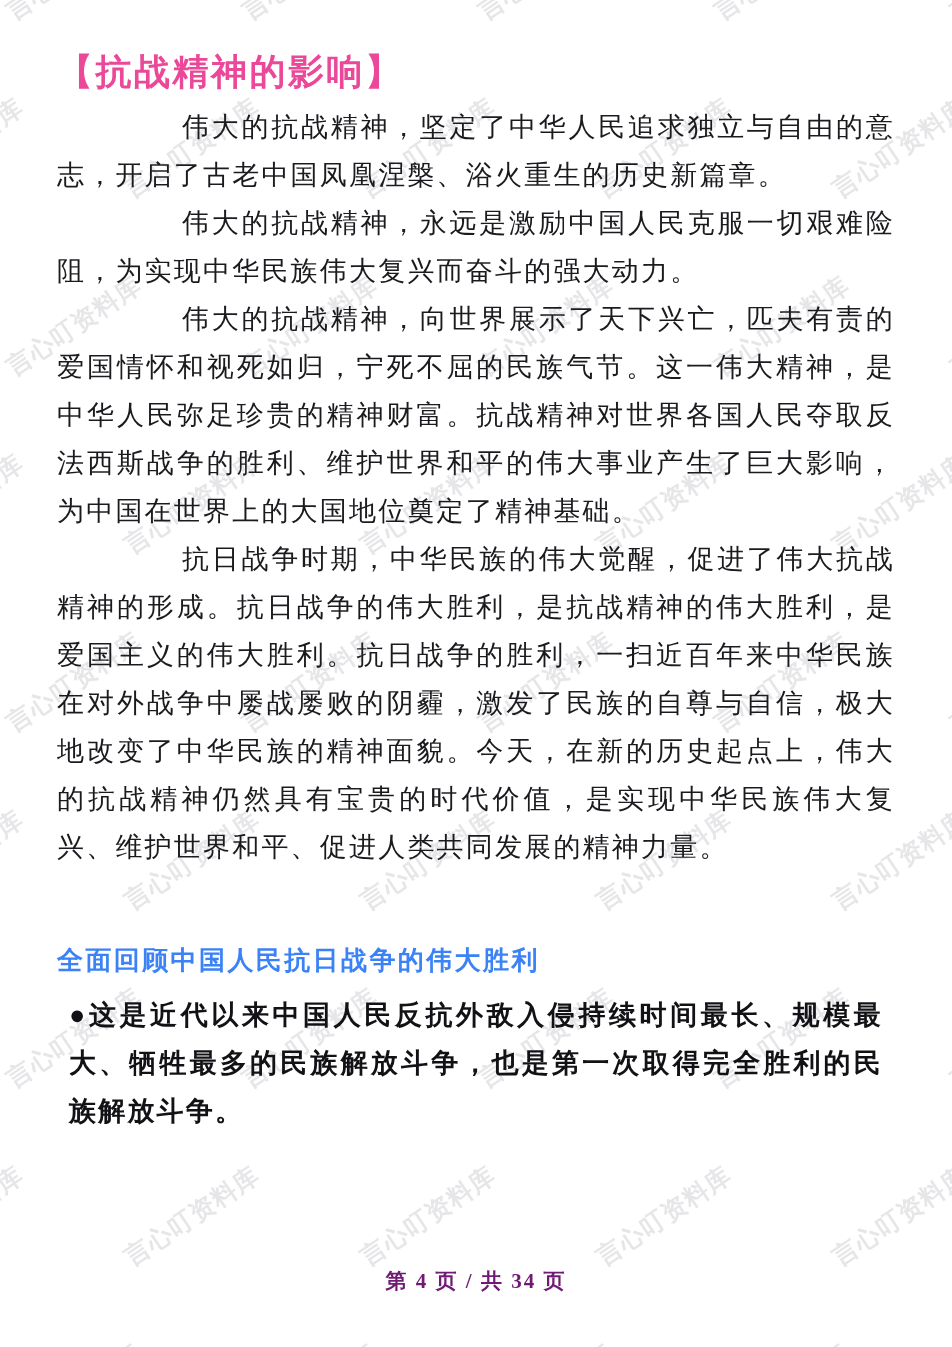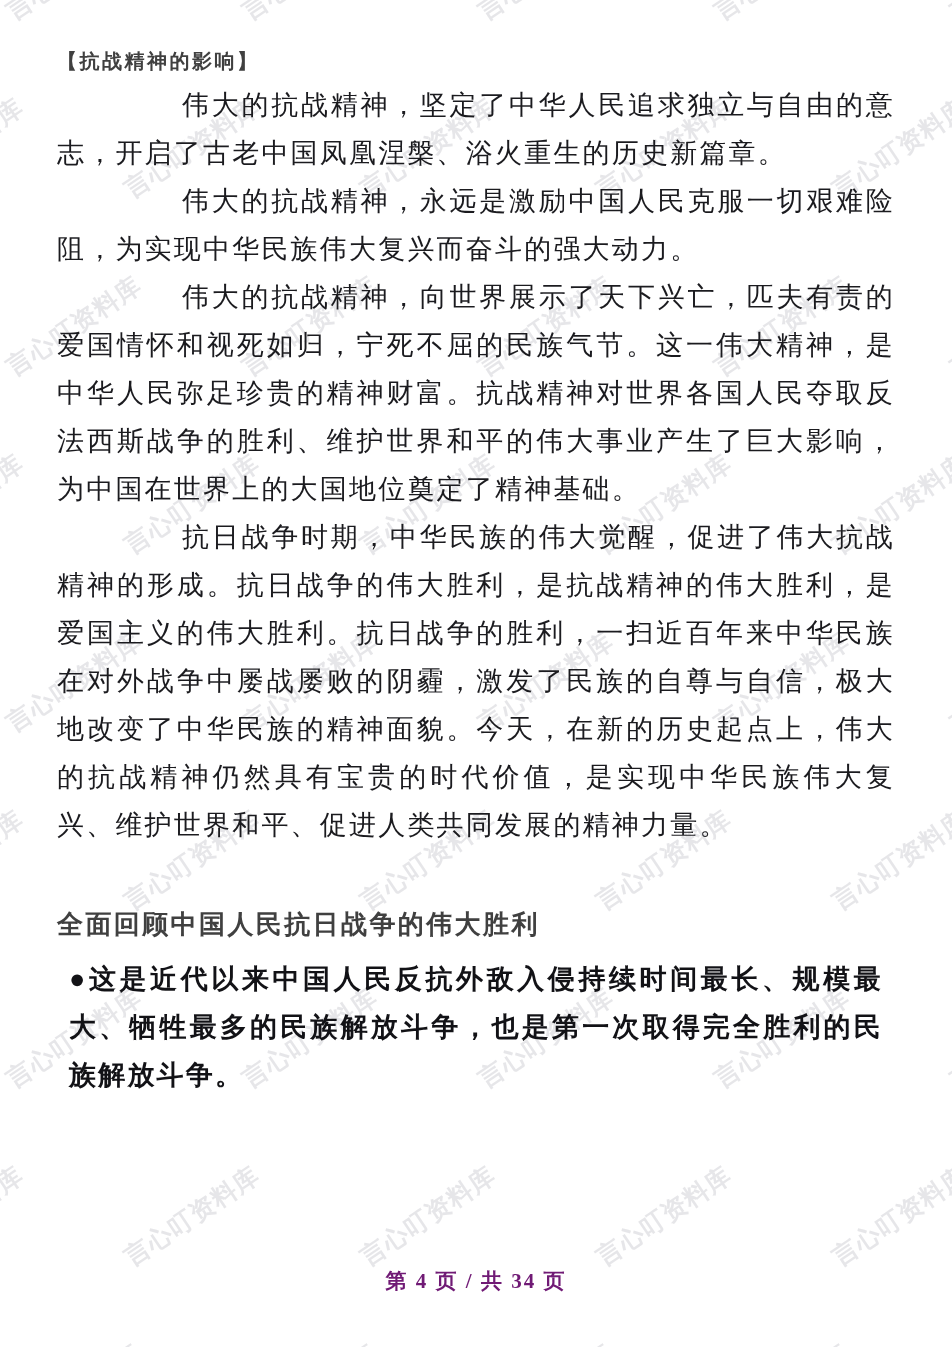--- a/index.html
+++ b/index.html
@@ -43,23 +43,23 @@
 
   
   .content {
     position: relative;
     z-index: 2;
     padding: 48px 57px 0 57px;
   }
 
   .section-heading {
     font-family: "Liberation Serif", "DejaVu Serif", serif;
-    font-size: 20px;
-    font-weight: 700;
-    color: #404040;
+    font-size: 36px;
+    font-weight: 700;
+    color: #ec4899;
     letter-spacing: 2.5px;
     line-height: 1.35;
     margin: 0 0 6px 0;
     white-space: nowrap;
   }
 
   .body-para {
     font-family: "Liberation Serif", "DejaVu Serif", serif;
     font-size: 27px;
     color: #1b1b1f;
@@ -82,24 +82,24 @@
     letter-spacing: 2.5px;
     line-height: 1.4;
     margin: 0 0 10px 0;
     white-space: nowrap;
   }
 
   .blue-subtitle {
     font-family: "Liberation Serif", "DejaVu Serif", serif;
     font-size: 26px;
     font-weight: 700;
-    color: #404040;
+    color: #3b82f6;
     letter-spacing: 2.4px;
     line-height: 1.4;
-    margin: 0 0 12px 0;
+    margin: 14px 0 12px 0;
     white-space: nowrap;
   }
 
   .bullet-para {
     font-family: "Liberation Serif", "DejaVu Serif", serif;
     font-size: 27px;
     font-weight: 700;
     color: #121216;
     line-height: 48px;
     letter-spacing: 2.2px;

